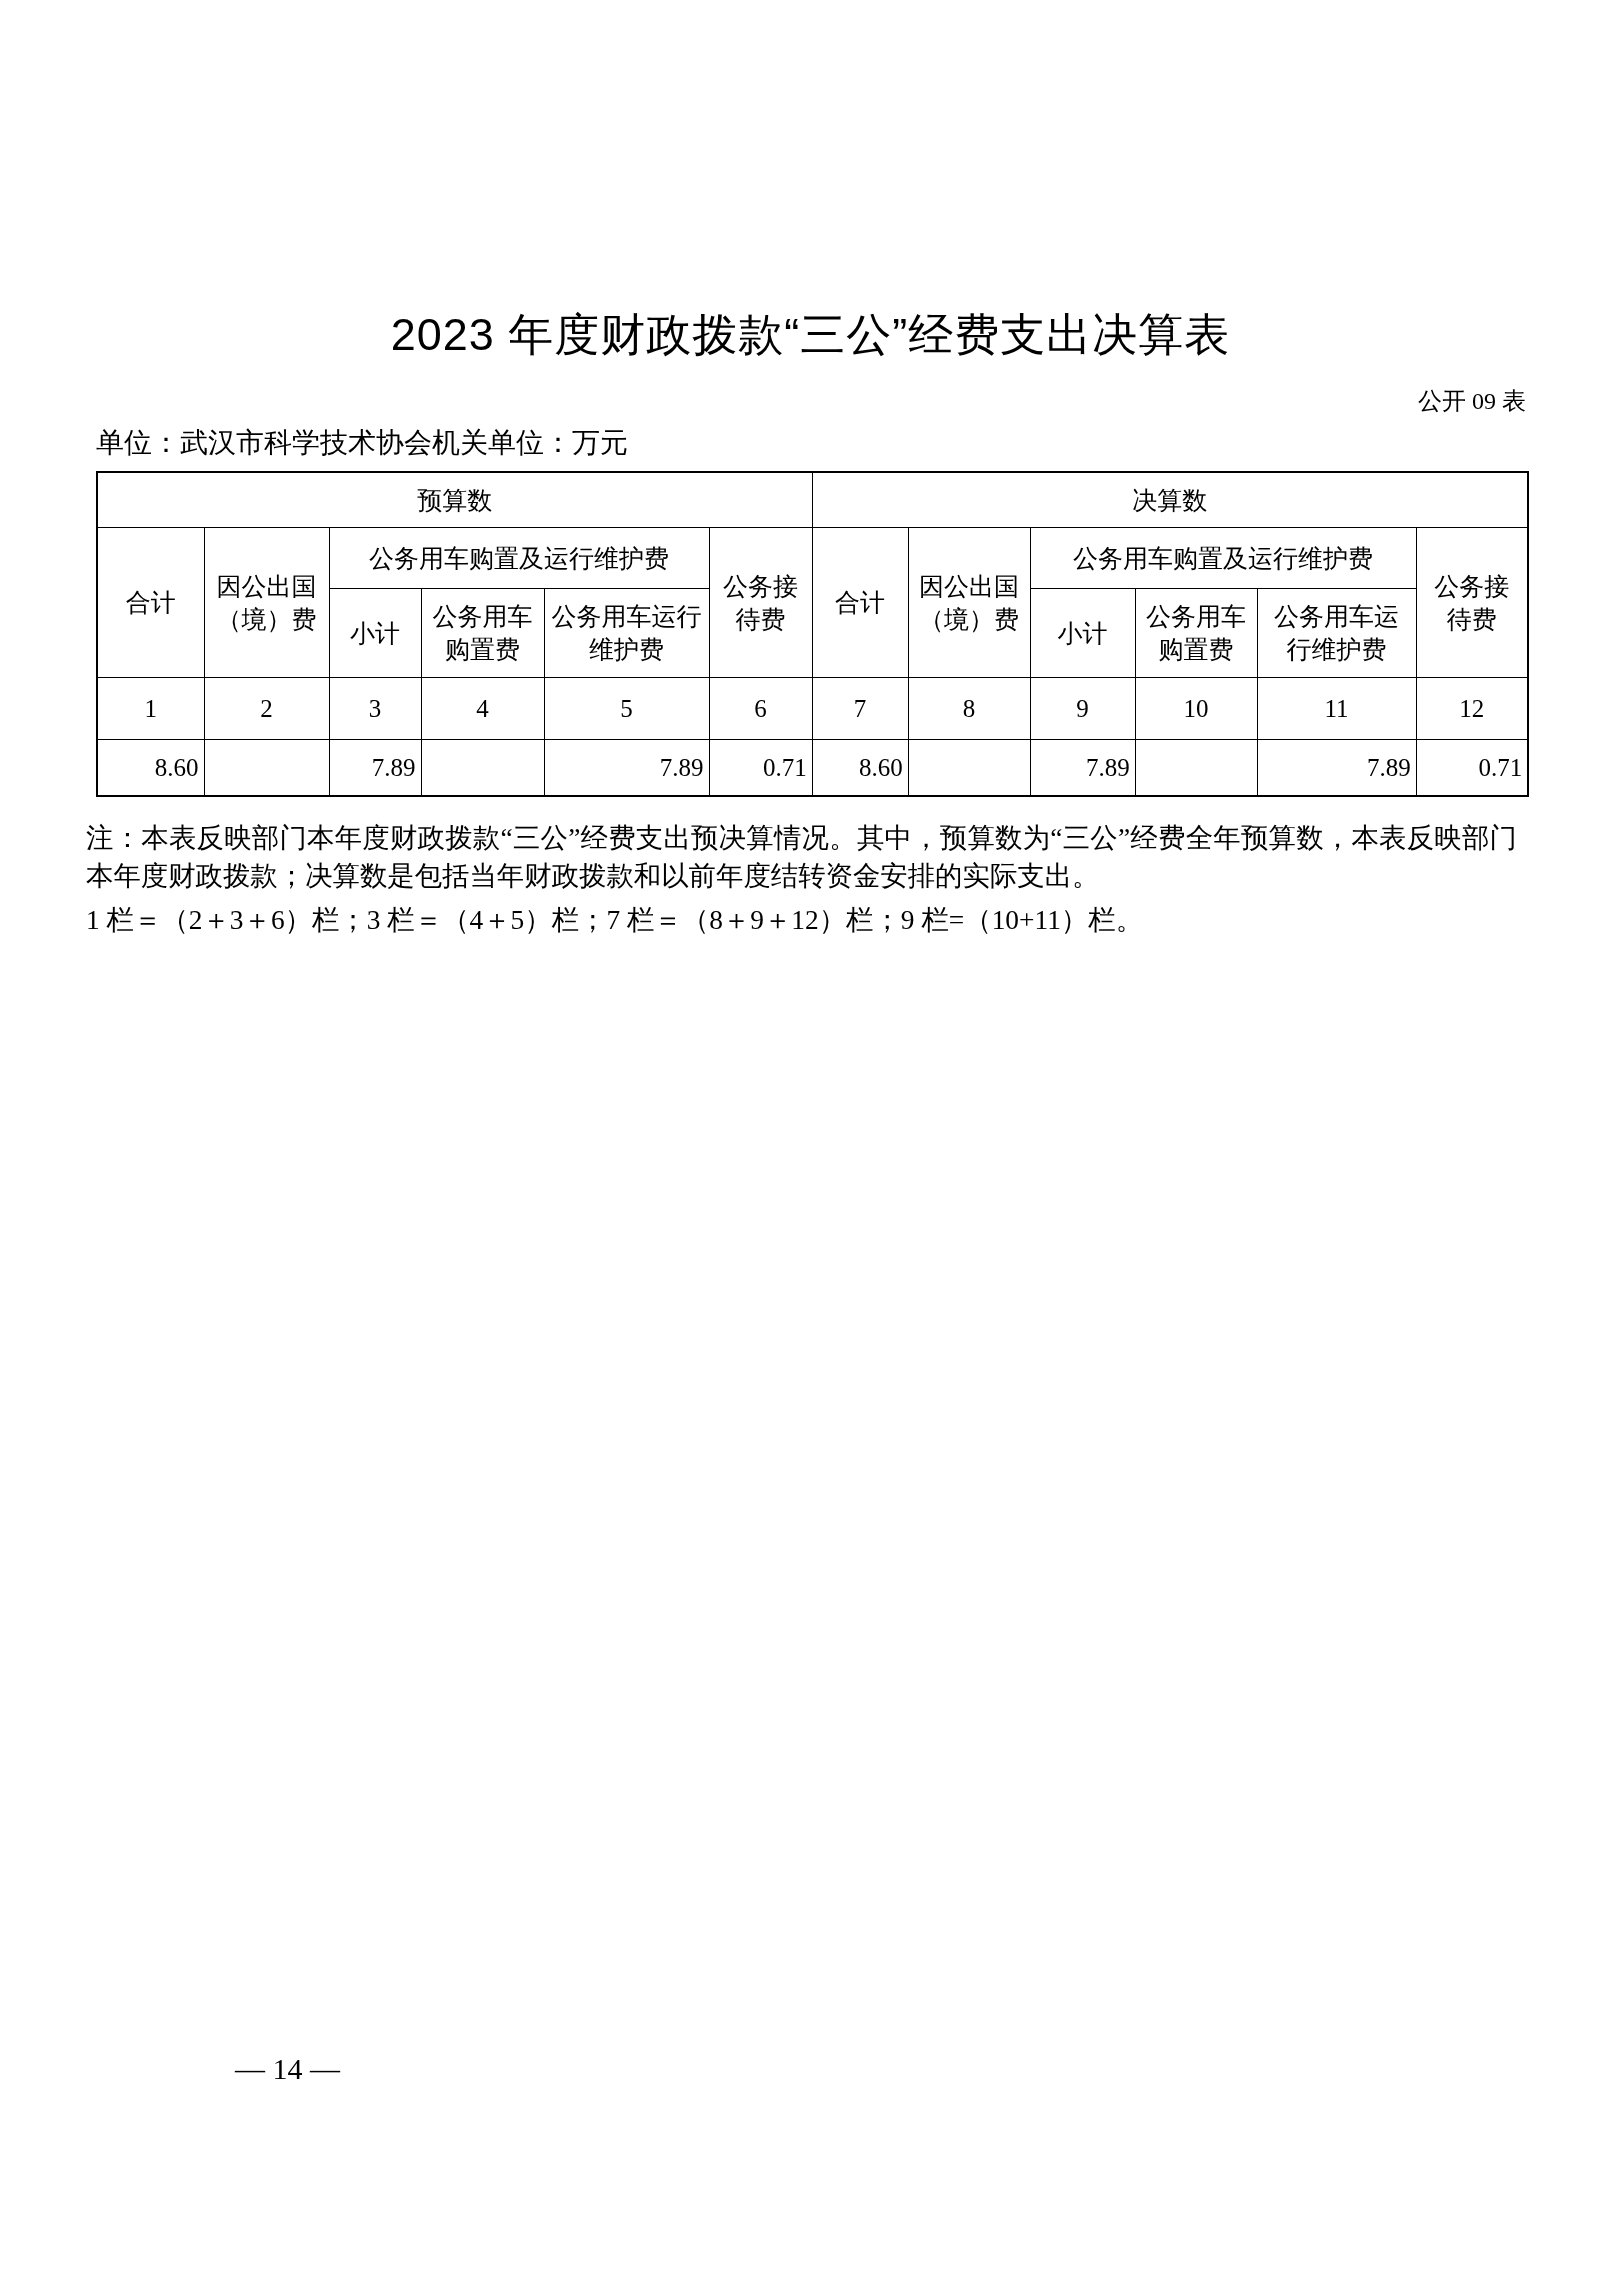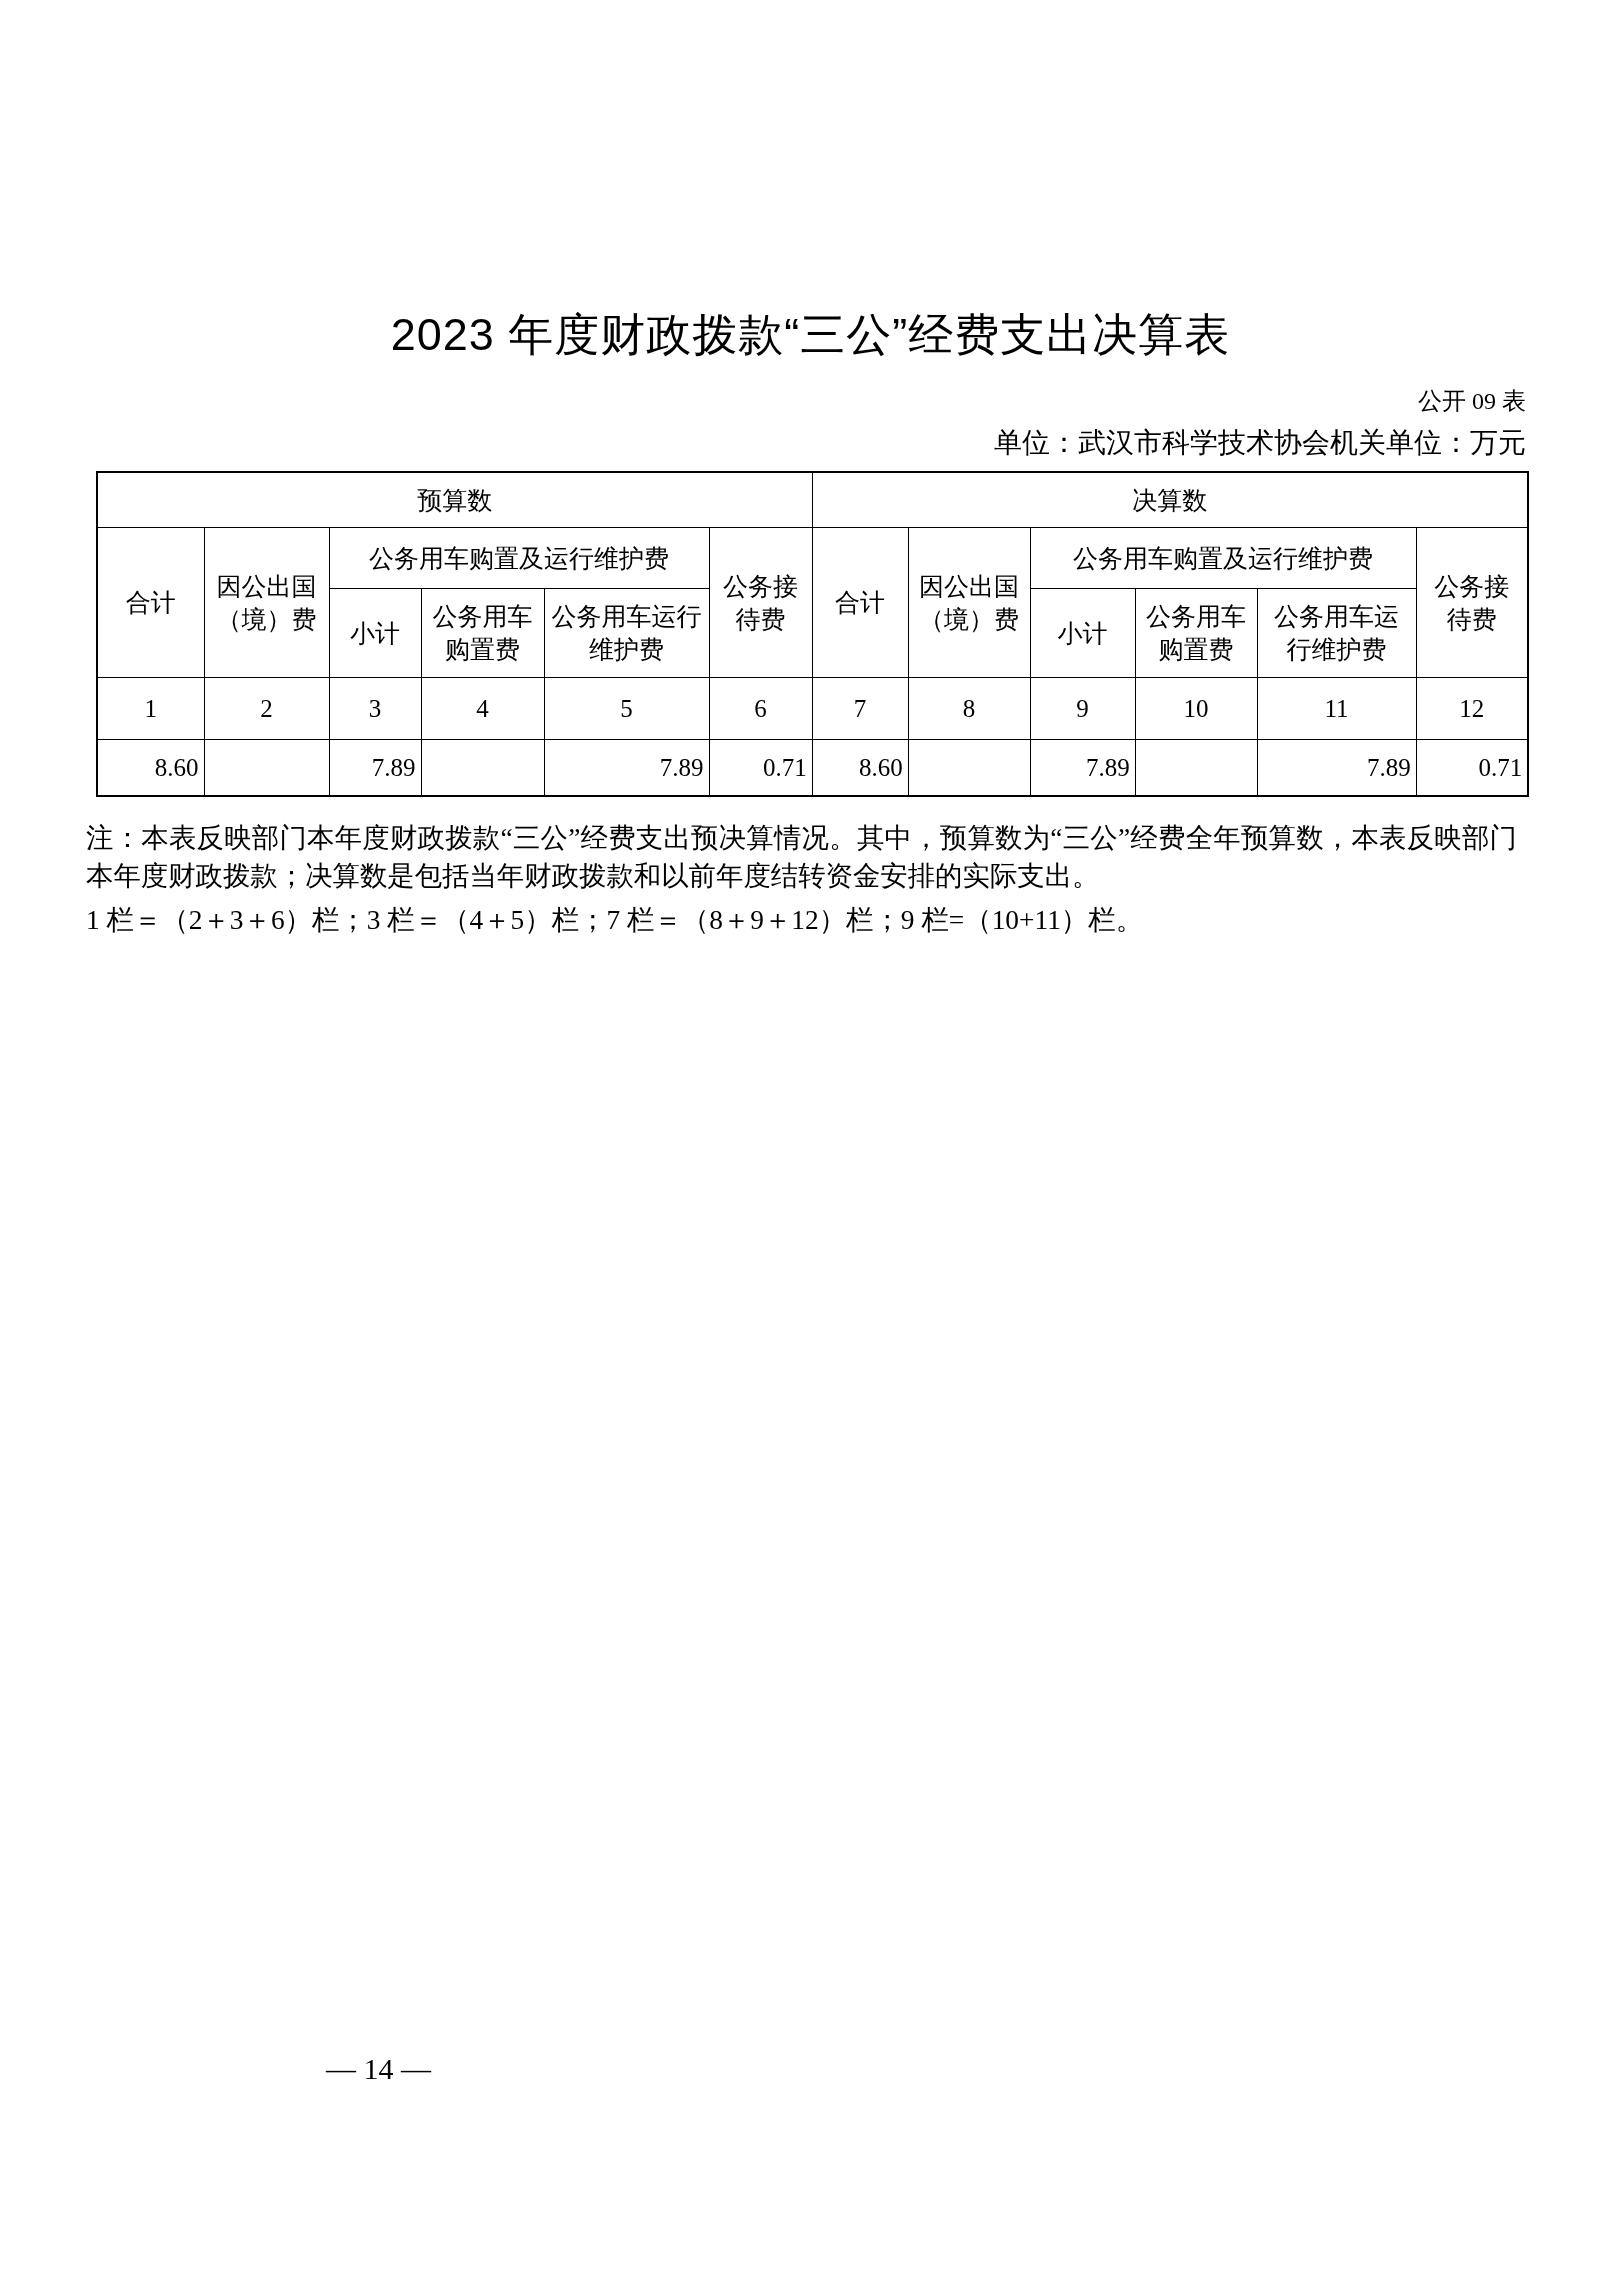--- a/index.html
+++ b/index.html
@@ -35,21 +35,21 @@
     text-align: right;
     font-size: 24px;
     line-height: 33px;
   }
   .unit-row {
     position: absolute;
     top: 425px;
     left: 96px;
     width: 1430px;
     display: flex;
-    justify-content: flex-end;
+    justify-content: flex-start;
     font-size: 28px;
     line-height: 35px;
   }
   table.budget-table {
     position: absolute;
     top: 471px;
     left: 96px;
     width: 1430px;
     border-collapse: collapse;
     table-layout: fixed;
@@ -89,21 +89,21 @@
     width: 1431px;
     font-size: 27.4px;
     line-height: 35px;
     text-align: left;
   }
   .page-number {
     position: absolute;
     top: 2049px;
     left: 235px;
     width: 196px;
-    text-align: right;
+    text-align: left;
     font-size: 30px;
     line-height: 39px;
     white-space: nowrap;
   }
 </style>
 </head>
 <body>
 
 <div class="doc-title">2023 年度财政拨款“三公”经费支出决算表</div>
 

